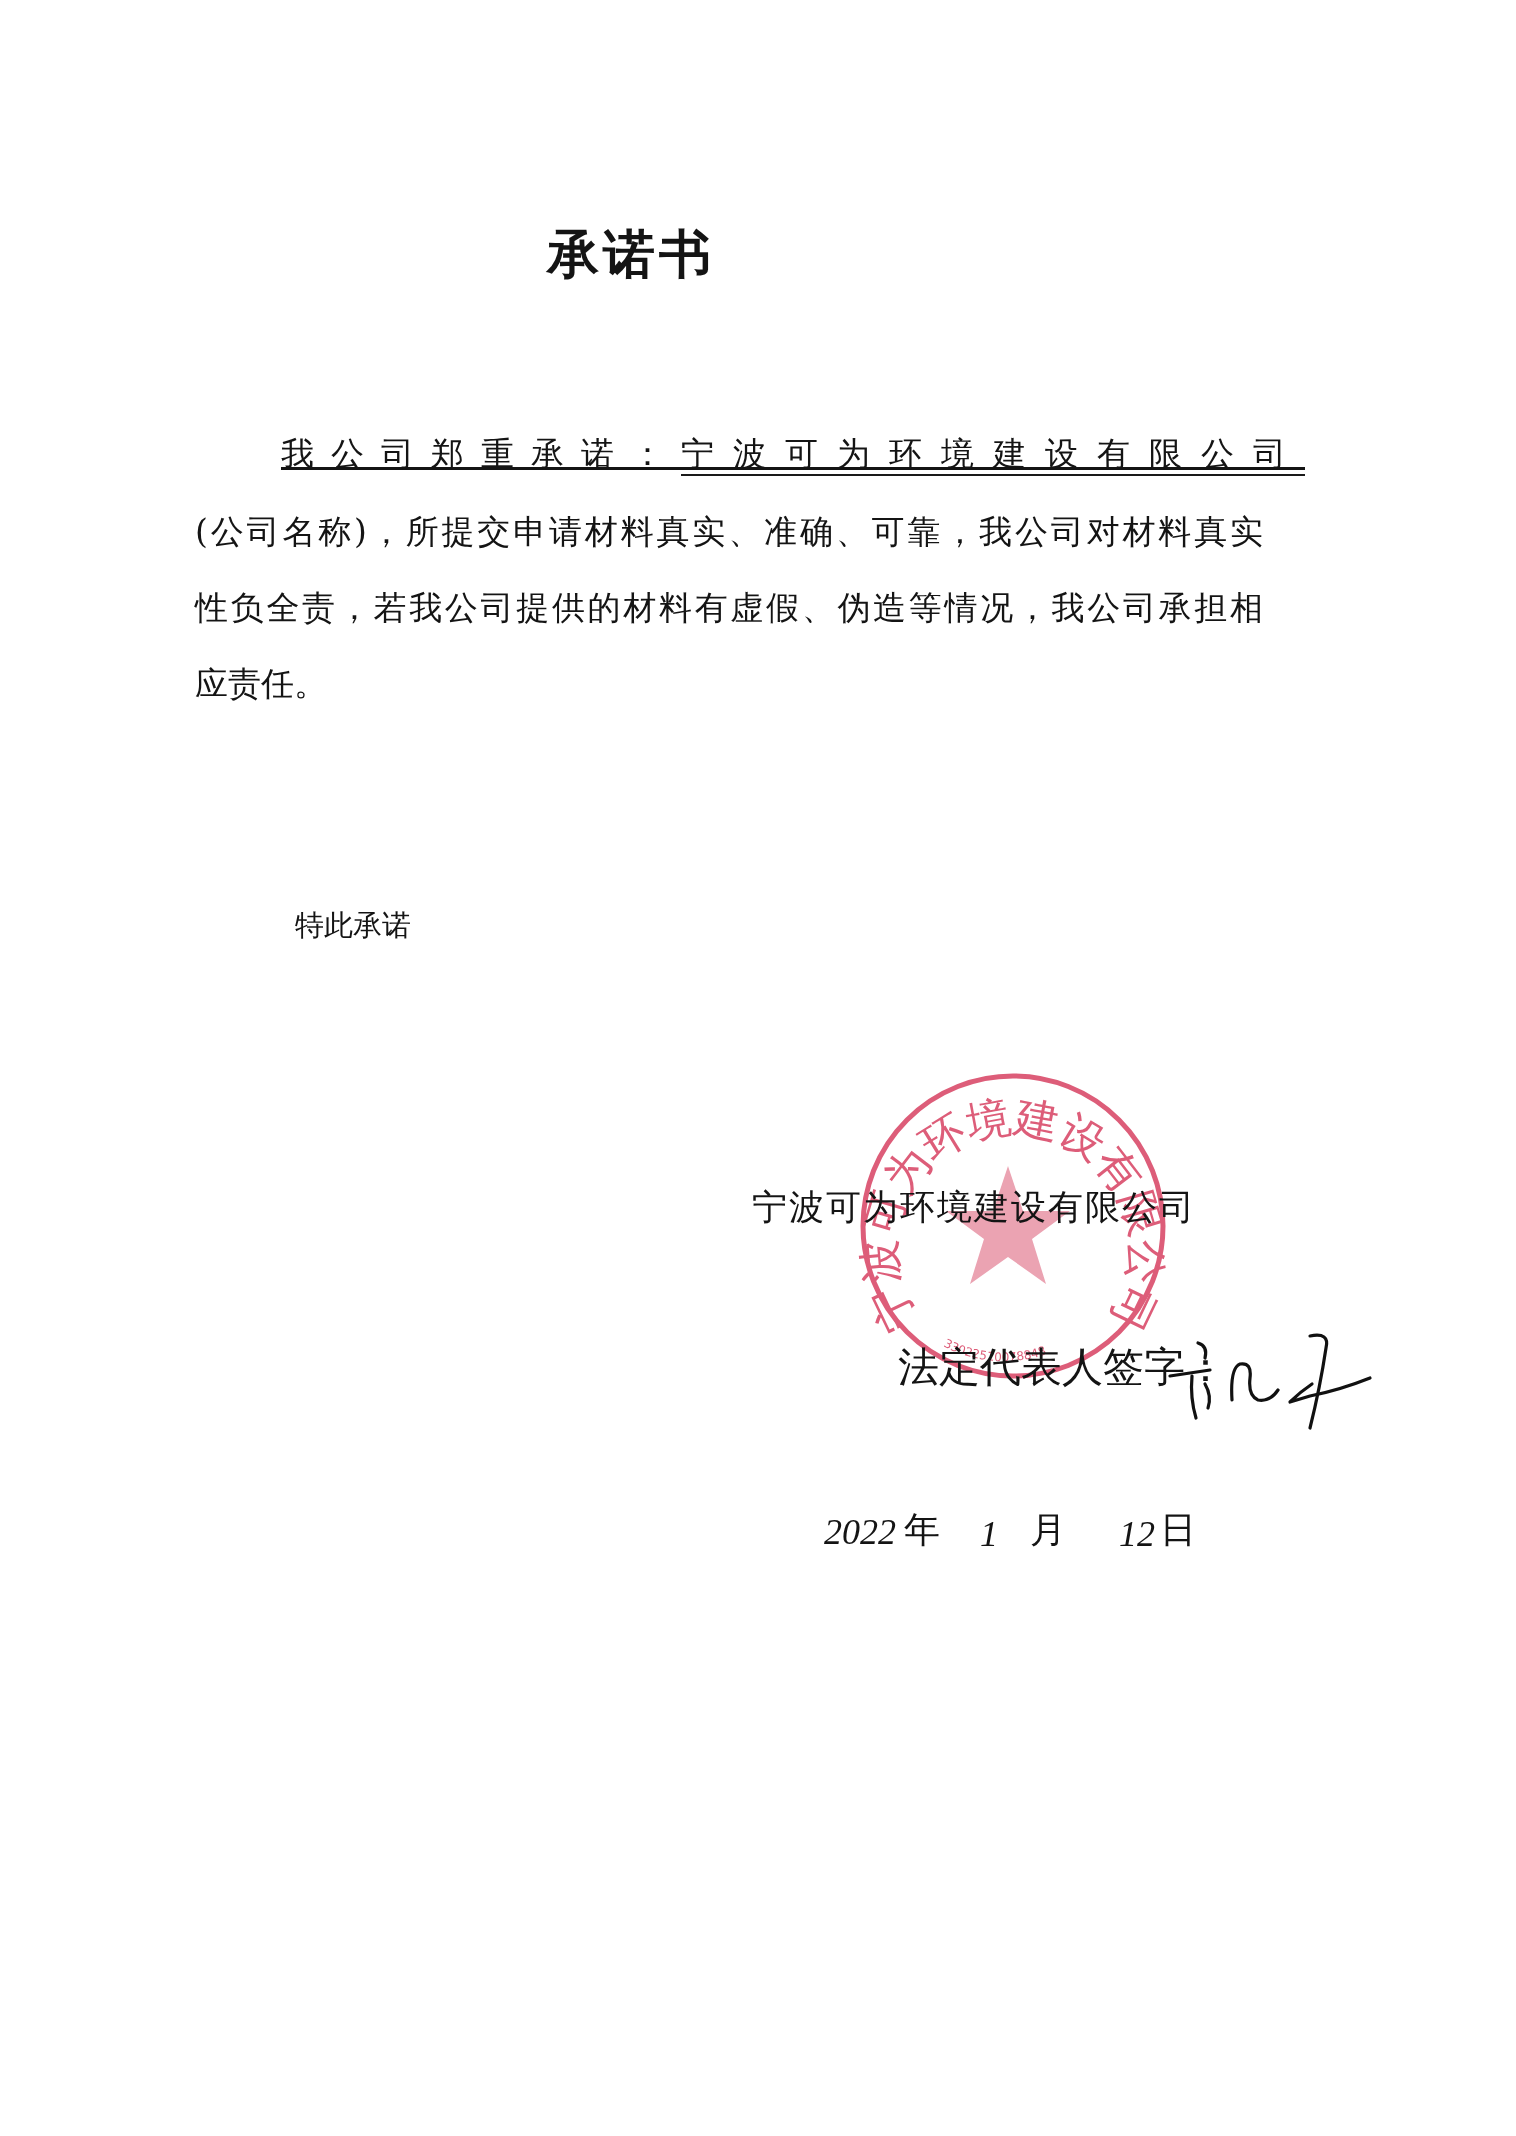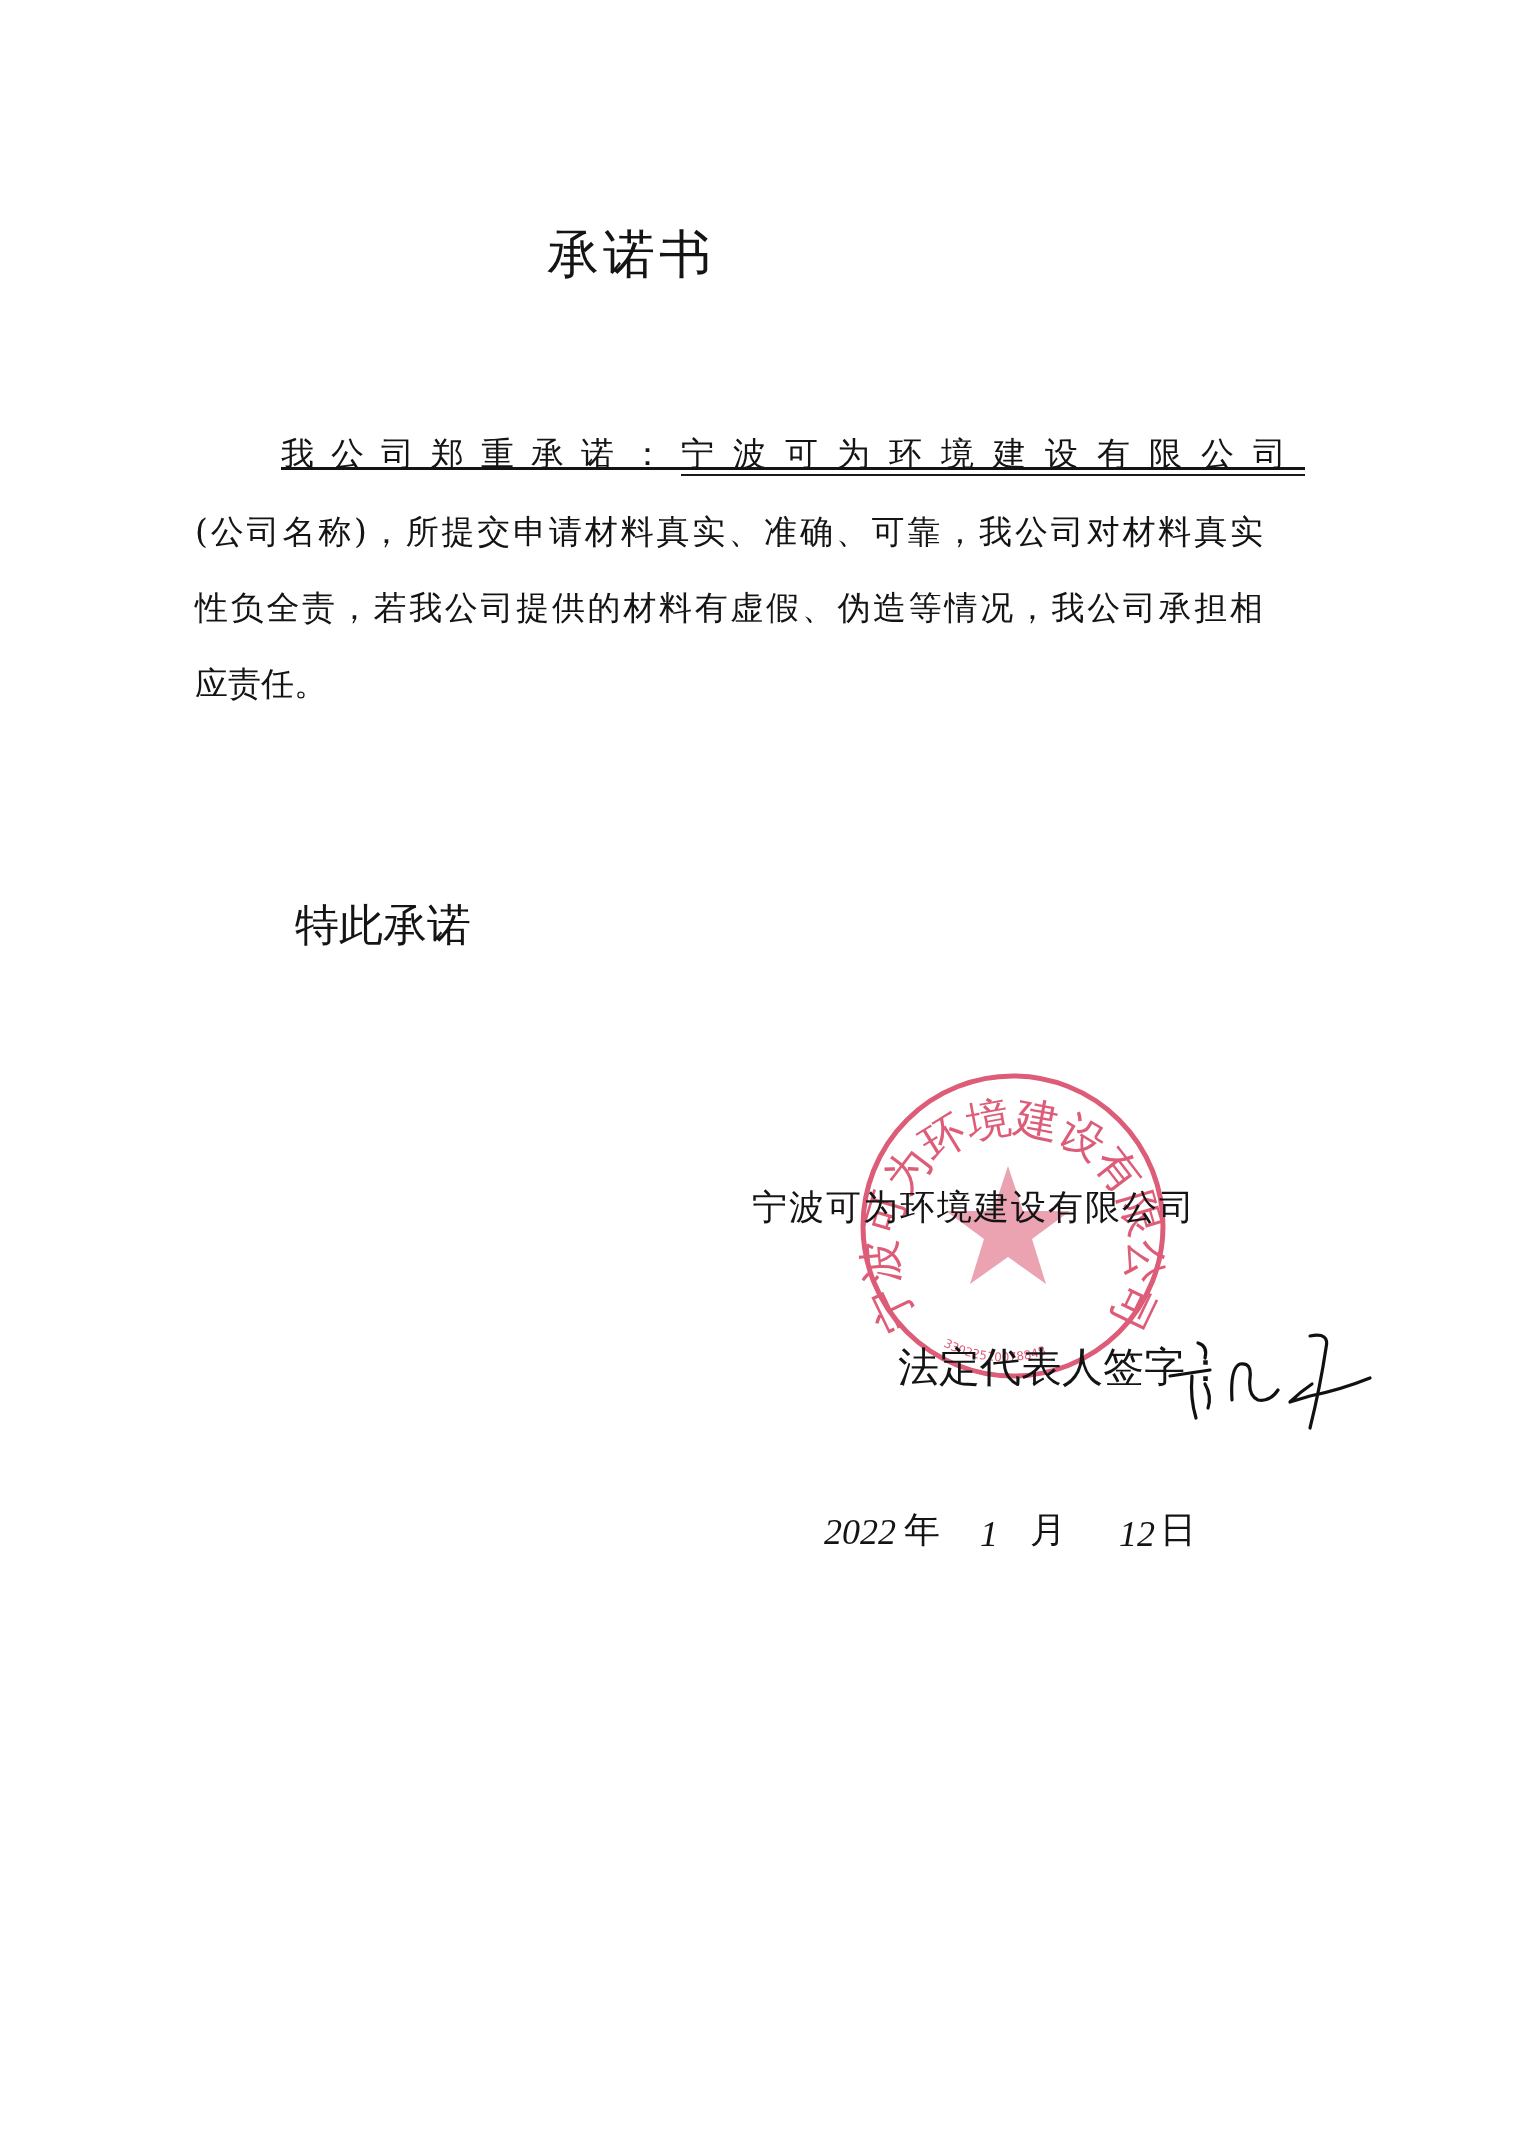--- a/index.html
+++ b/index.html
@@ -1,27 +1,27 @@
 <!DOCTYPE html>
 <html><head>
 <meta charset="utf-8">
 <style>
   html, body { margin: 0; padding: 0; background: #ffffff; }
   body { width: 1516px; height: 2136px; position: relative; overflow: hidden;
          font-family: "DejaVu Serif", "Liberation Serif", serif; color: #141414; }
   .abs { position: absolute; }
   .title { left: 0; width: 1262px; top: 222px; text-align: center;
-           font-size: 52px; line-height: 64px; letter-spacing: 4px; font-weight: normal; }
+           font-size: 52px; line-height: 64px; letter-spacing: 4px; font-weight: bold; }
   .para { left: 195px; width: 1068px; font-size: 33px; }
   .line { position: absolute; left: 0; width: 1068px; height: 44px; line-height: 44px;
           white-space: nowrap; text-align: justify; text-align-last: justify; }
   .line.first { left: 86px; width: 990px; letter-spacing: 17px; text-align: left; text-align-last: left; text-decoration: underline; }
   .line.last { text-align: left; text-align-last: left; }
   .uline { border-bottom: 2.5px solid #1a1a1a; padding-bottom: 1px; letter-spacing: 19px; }
-  .closing { left: 295px; top: 902px; font-size: 44px; line-height: 46px; }
+  .closing { left: 295px; top: 902px; font-size: 29px; line-height: 46px; }
   .company { left: 752px; top: 1184px; font-size: 35px; line-height: 46px; letter-spacing: 2px; }
   .legal { left: 898px; top: 1344px; font-size: 41px; line-height: 46px; }
   .stamp { left: 858px; top: 1071px; width: 310px; height: 310px; opacity: 0.82; pointer-events: none; }
   .signature { left: 1160px; top: 1318px; width: 220px; height: 120px; }
   .date { left: 820px; top: 1500px; width: 400px; height: 70px; }
   .date span { position: absolute; font-size: 36px; line-height: 60px; }
   .hand { font-family: Liberation Serif, serif; font-style: italic; font-size: 34px; }
 </style>
 </head>
 <body>

